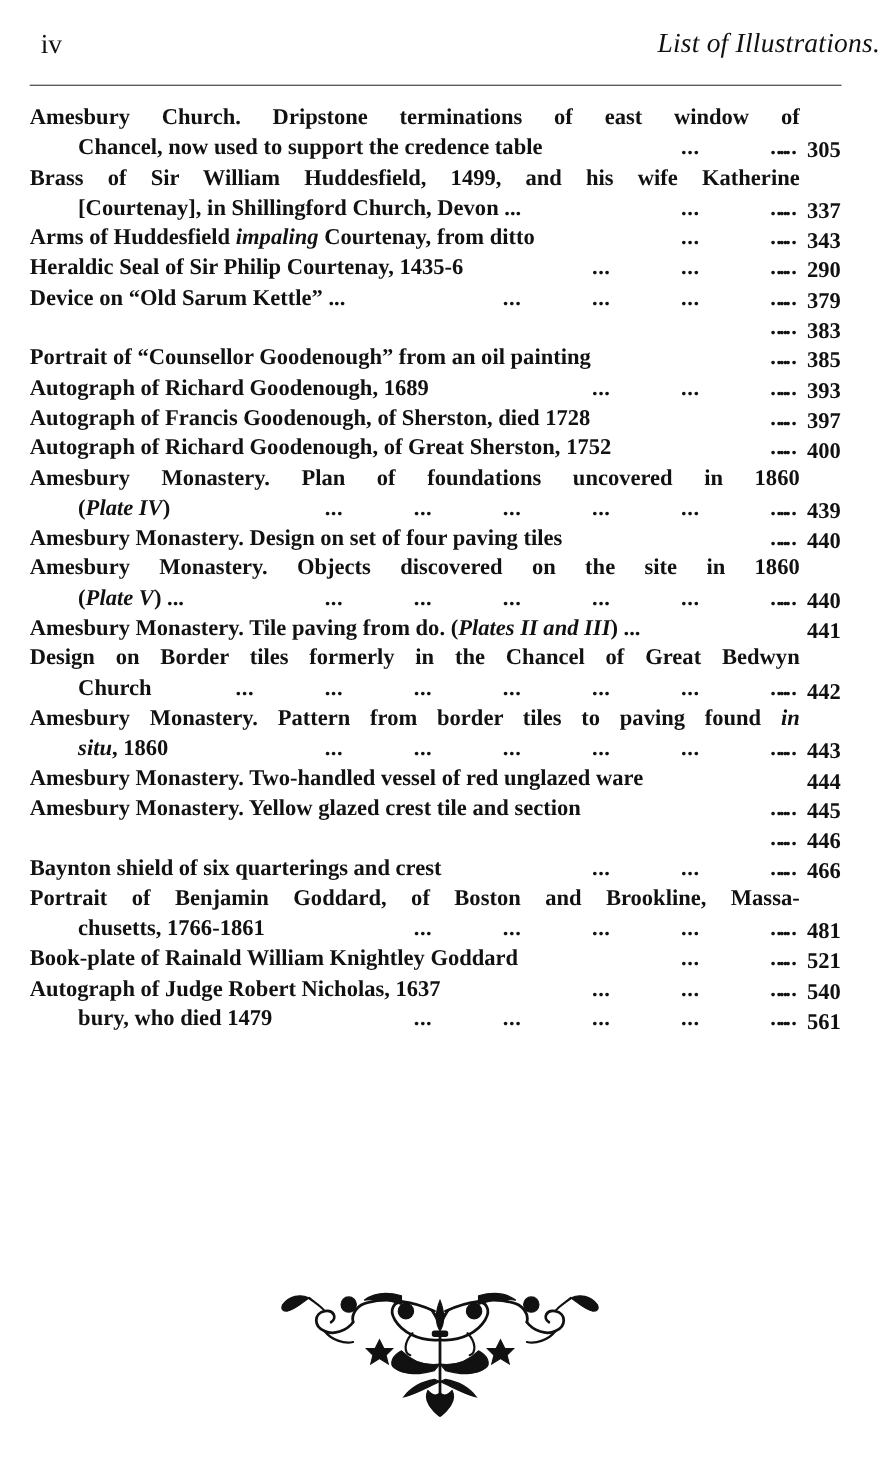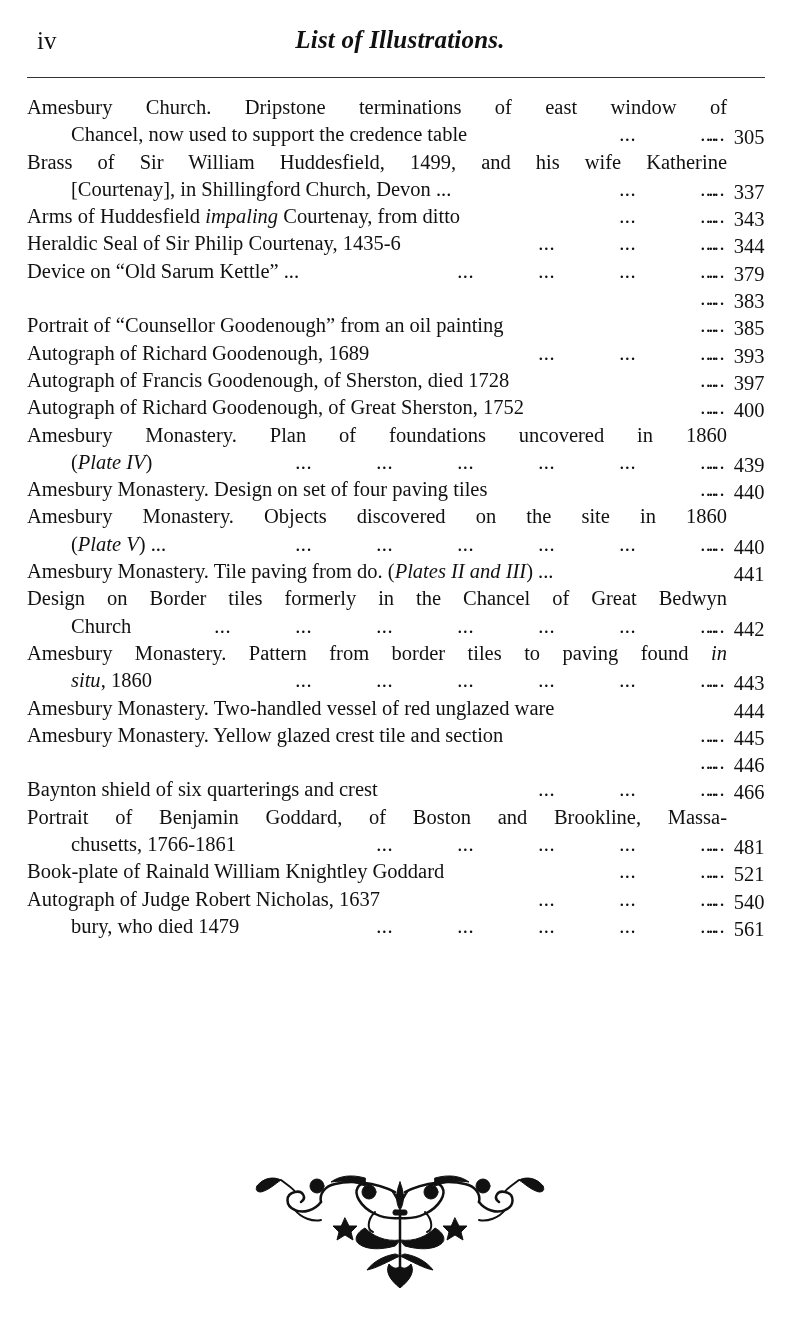--- a/index.html
+++ b/index.html
@@ -20,26 +20,25 @@
     left: 37px;
     top: 26px;
     font-size: 25px;
     line-height: 30px;
   }
   .running-title {
     position: absolute;
     left: 0;
     width: 800px;
     top: 24px;
-    text-align: center;
+    text-align: right;
     font-size: 25px;
     line-height: 32px;
     font-style: italic;
     letter-spacing: 0.2px;
-    font-weight: bold;
   }
   .rule {
     position: absolute;
     left: 27px;
     width: 738px;
     top: 77px;
     height: 0;
     border-top: 1.4px solid #333333;
   }
   .entries {
@@ -50,20 +49,21 @@
   }
   .entry {
     position: relative;
     font-size: 20.5px;
     line-height: 27.3px;
   }
   .line {
     position: relative;
     height: 27.3px;
     white-space: nowrap;
+    font-weight: bold;
   }
   .line.cont {
     padding-left: 44px;
   }
   .line.justify .txt {
     display: block;
     width: 700px;
     text-align: justify;
     text-align-last: justify;
   }
@@ -111,21 +111,21 @@
     <div class="entry">
       <div class="line justify">
         <span class="txt"><span>Brass of Sir William Huddesfield, 1499, and his wife Katherine</span></span>
       </div>
       <div class="line cont"><span class="txt"><span>[Courtenay], in Shillingford Church, Devon ...</span></span><span class="leaders"><span class="dot-group">...</span><span class="dot-group">...</span></span><span class="pg">337</span><span class="leaders" style="right: 44px;">...</span></div>
     </div>
     <div class="entry">
       <div class="line"><span class="txt"><span>Arms of Huddesfield </span><em>impaling</em><span> Courtenay, from ditto</span></span><span class="leaders"><span class="dot-group">...</span><span class="dot-group">...</span></span><span class="pg">343</span><span class="leaders" style="right: 44px;">...</span></div>
     </div>
     <div class="entry">
-      <div class="line"><span class="txt"><span>Heraldic Seal of Sir Philip Courtenay, 1435-6</span></span><span class="leaders"><span class="dot-group">...</span><span class="dot-group">...</span><span class="dot-group">...</span></span><span class="pg">344</span><span class="leaders" style="right: 44px;">...</span></div>
+      <div class="line"><span class="txt"><span>Heraldic Seal of Sir Philip Courtenay, 1435-6</span></span><span class="leaders"><span class="dot-group">...</span><span class="dot-group">...</span><span class="dot-group">...</span></span><span class="pg">290</span><span class="leaders" style="right: 44px;">...</span></div>
     </div>
     <div class="entry">
       <div class="line"><span class="txt"><span>Device on “Old Sarum Kettle” ...</span></span><span class="leaders"><span class="dot-group">...</span><span class="dot-group">...</span><span class="dot-group">...</span><span class="dot-group">...</span></span><span class="pg">379</span><span class="leaders" style="right: 44px;">...</span></div>
     </div>
     <div class="entry">
       <div class="line"><span class="leaders"><span class="dot-group">...</span></span><span class="pg">383</span><span class="leaders" style="right: 44px;">...</span></div>
     </div>
     <div class="entry">
       <div class="line"><span class="txt"><span>Portrait of “Counsellor Goodenough” from an oil painting</span></span><span class="leaders"><span class="dot-group">...</span></span><span class="pg">385</span><span class="leaders" style="right: 44px;">...</span></div>
     </div>

